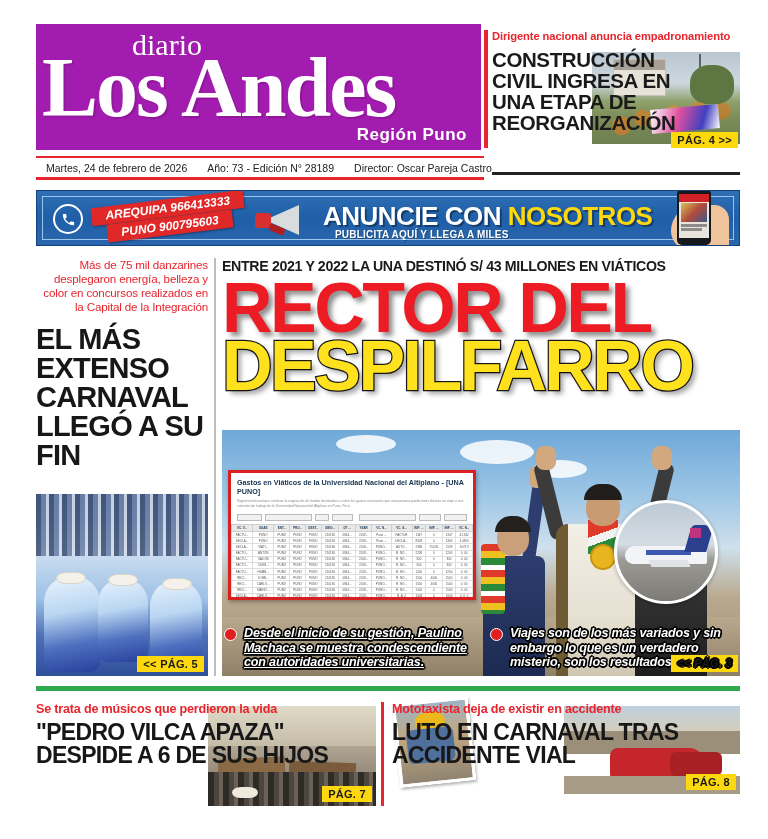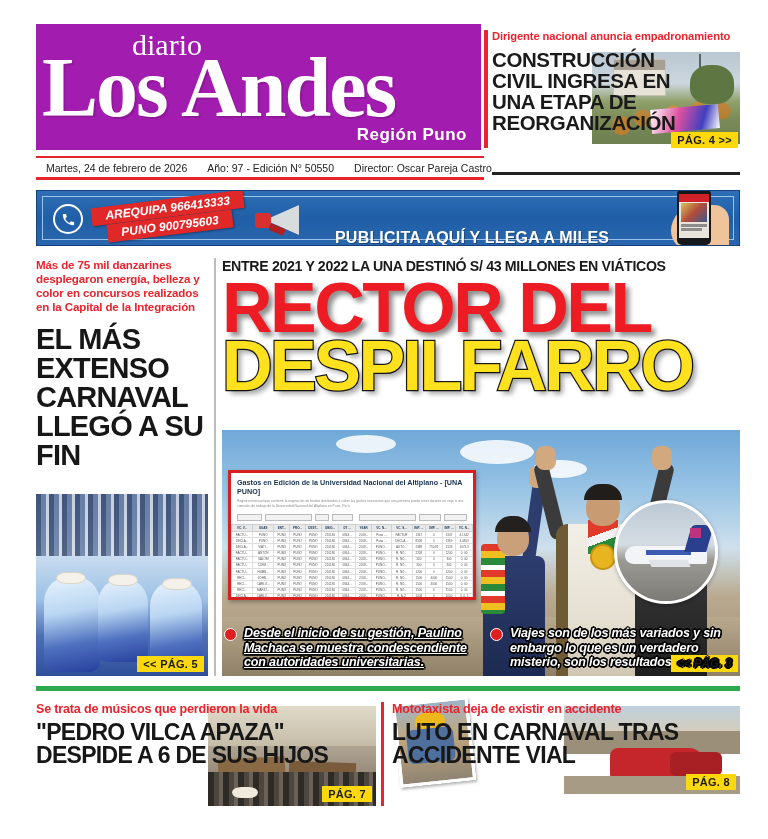--- a/index.html
+++ b/index.html
@@ -106,36 +106,36 @@
   .meg-body { position:absolute; left:0px; top:8px; width:16px; height:15px; background:#d83030; border-radius:3px; }
   .meg-handle { position:absolute; left:14px; top:21px; width:16px; height:7px; background:#b02020; transform:rotate(22deg); border-radius:2px;}
   .ad-title {
     position:absolute; left:286px; top:10px;
     font-size:26px; font-weight:bold; color:#ffffff; letter-spacing:-.5px;
     text-shadow:2px 2px 0 rgba(0,0,0,.35);
   }
   .ad-title .hl { color:#fdd80d; }
   .ad-sub {
     position:absolute; left:298px; top:38px;
-    font-size:16px; font-weight:bold; color:#ffffff; letter-spacing:.2px;
+    font-size:10px; font-weight:bold; color:#ffffff; letter-spacing:.2px;
     text-shadow:1px 1px 0 rgba(0,0,0,.3);
   }
   .ad-hand { position:absolute; right:6px; top:-4px; width:78px; height:64px; }
   .hand-shape { position:absolute; right:4px; bottom:0; width:58px; height:46px; background:#f0c49a; border-radius:28px 16px 8px 22px; }
   .phone-shape { position:absolute; right:22px; top:2px; width:34px; height:56px; background:#17181b; border-radius:5px; }
   .phone-screen { position:absolute; left:2px; top:5px; right:2px; bottom:7px; background:#e9e5dd; overflow:hidden; }
   .ps-red { position:absolute; left:0; top:0; width:100%; height:18%; background:#cf2127; }
   .ps-img { position:absolute; left:6%; top:20%; width:88%; height:44%; background:linear-gradient(135deg,#d8c255,#b34b3b,#3a5a8c); }
   .ps-l1 { position:absolute; left:6%; top:68%; width:88%; height:6%; background:#8c8c8c; }
   .ps-l2 { position:absolute; left:6%; top:78%; width:70%; height:6%; background:#8c8c8c; }
 
   
   .left-col { position:absolute; left:36px; top:258px; width:172px; height:418px; }
   .lc-kicker {
-    font-size:11.6px; color:#e8242c; line-height:1.22; font-weight:700; letter-spacing:-.15px;
+    font-size:11.6px; color:#e8242c; line-height:1.22; font-weight:400; letter-spacing:-.15px;text-align:right;
   }
   .lc-head {
     margin-top:10px; font-size:29px; font-weight:bold; color:#171717;
     line-height:1.0; letter-spacing:-.8px; text-transform:uppercase;
   }
   .lc-photo {
     position:absolute; left:0; bottom:0; width:172px; height:182px;
     background:
       radial-gradient(ellipse at 22% 62%, #ffffff 0 12px, transparent 14px),
       radial-gradient(ellipse at 56% 58%, #f2f6fb 0 10px, transparent 12px),
@@ -322,39 +322,42 @@
       <div class="tr-head">CONSTRUCCIÓN CIVIL INGRESA EN UNA ETAPA DE REORGANIZACIÓN</div>
       <div class="tr-pag">
         <span class="pag-badge">PÁG. 4 &gt;&gt;</span>
       </div>
     </div>
   </div>
 
   <div class="dateline">
     <span class="dl-item">Martes, 24 de febrero de 2026</span>
     <span class="dl-div"></span>
-    <span class="dl-item">Año: 97 - Edición N° 50550</span>
+    <span class="dl-item">Año: 73 - Edición N° 28189</span>
     <span class="dl-div"></span>
     <span class="dl-item">Director: Oscar Pareja Castro</span>
   </div>
   <div class="tr-rule"></div>
 
   <div class="ad">
     <div class="ad-inner-border"></div>
     <div class="ad-phone-circle">
       <svg width="15" height="15" viewBox="0 0 24 24" fill="#ffffff" aria-hidden="true">
         <path d="M6.6 10.8c1.4 2.8 3.8 5.1 6.6 6.6l2.2-2.2c.3-.3.7-.4 1-.2 1.2.4 2.4.6 3.6.6.6 0 1 .4 1 1V20c0 .6-.4 1-1 1C10.6 21 3 13.4 3 4c0-.6.4-1 1-1h3.5c.6 0 1 .4 1 1 0 1.3.2 2.5.6 3.6.1.4 0 .8-.2 1l-2.3 2.2z"></path>
       </svg>
     </div>
     <div class="ribbon ribbon-1">AREQUIPA 966413333</div>
     <div class="ribbon ribbon-2">PUNO 900795603</div>
     <div class="megaphone">
       <div class="meg-cone"></div>
         <div class="meg-body"></div>
         <div class="meg-handle"></div>
+    </div>
+    <div class="ad-title">
+      <span>ANUNCIE CON </span><span class="hl">NOSOTROS</span>
     </div>
     <div class="ad-sub">PUBLICITA AQUÍ Y LLEGA A MILES</div>
     <div class="ad-hand">
       <div class="hand-shape"></div>
       <div class="phone-shape">
         <div class="phone-screen">
           <div class="ps-red"></div>
             <div class="ps-img"></div>
             <div class="ps-l1"></div>
             <div class="ps-l2"></div>
@@ -412,21 +415,21 @@
           <div class="hair"></div>
       </div>
       <div class="person man3">
         <div class="torso"></div>
           <div class="head"></div>
           <div class="hair"></div>
           <div class="glass"></div>
       </div>
 
       <div class="doc-inset">
-        <div class="doc-title">Gastos en Edición de la Universidad Nacional del Altiplano - [UNA PUNO]</div>
+        <div class="doc-title">Gastos en Viáticos de la Universidad Nacional del Altiplano - [UNA PUNO]</div>
         <div class="doc-desc">Registro mensual que contiene la asignación de fondos destinados a cubrir los gastos necesarios que una persona pueda tener durante un viaje o una comisión de trabajo de la Universidad Nacional del Altiplano en Puno, Perú.</div>
         <div class="doc-toolbar">
           <span class="tb-box" style="width:26px"></span>
           <span class="tb-box" style="width:48px"></span>
           <span class="tb-box" style="width:14px"></span>
           <span class="tb-box" style="width:22px"></span>
           <span style="flex:1"></span>
           <span class="tb-box" style="width:58px"></span>
           <span class="tb-box" style="width:22px"></span>
           <span class="tb-box" style="width:24px"></span>

